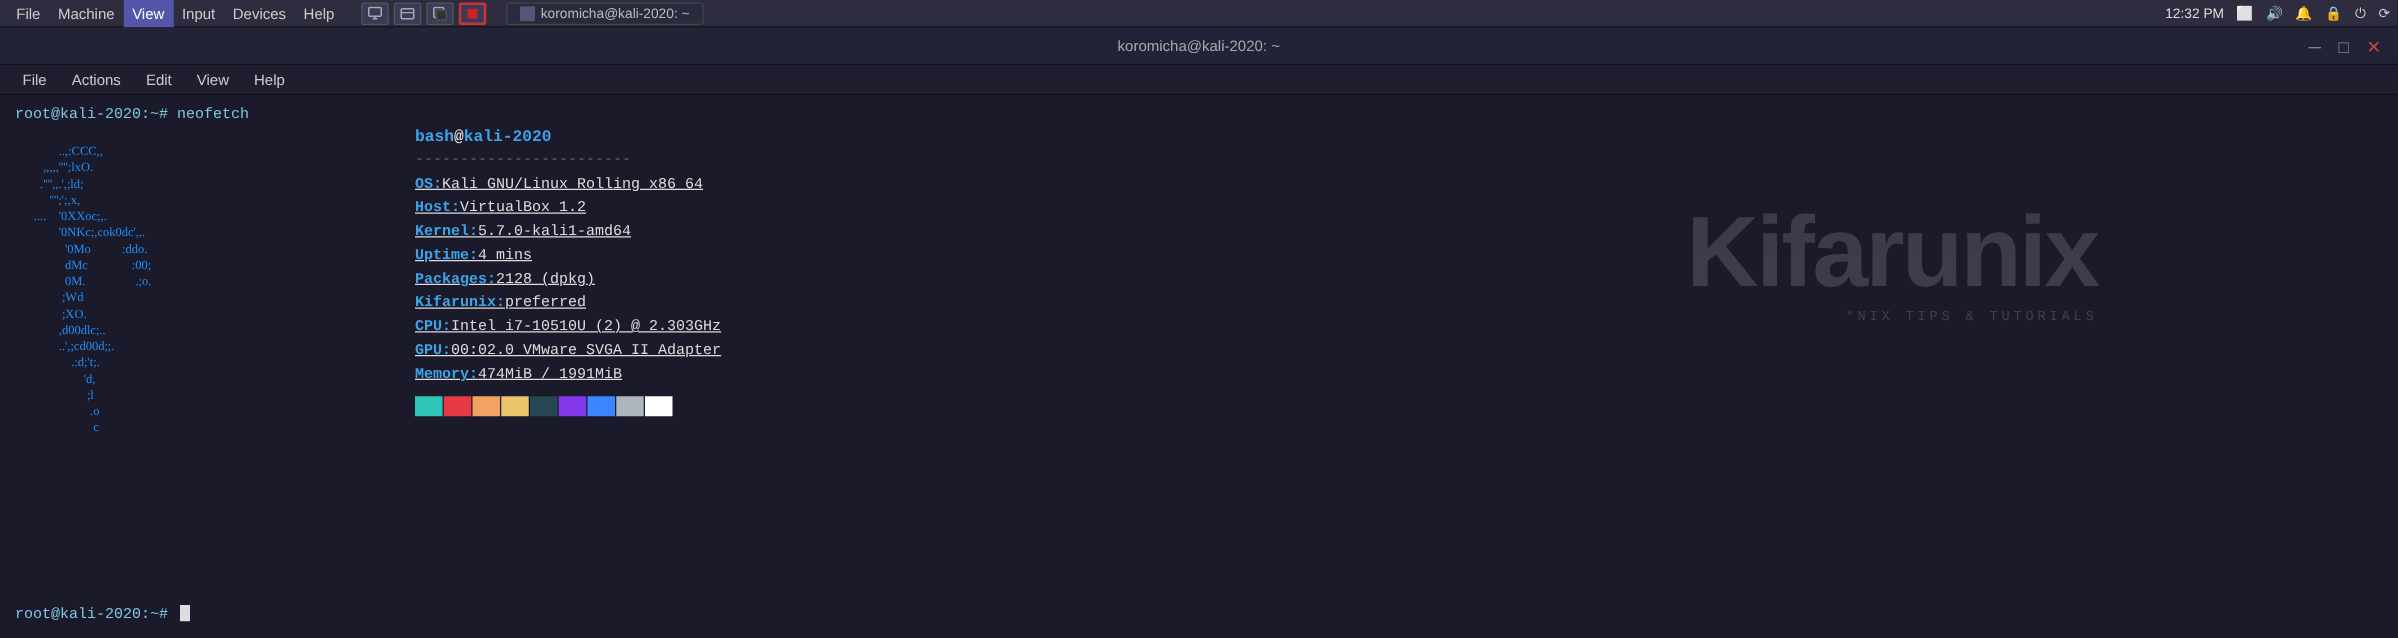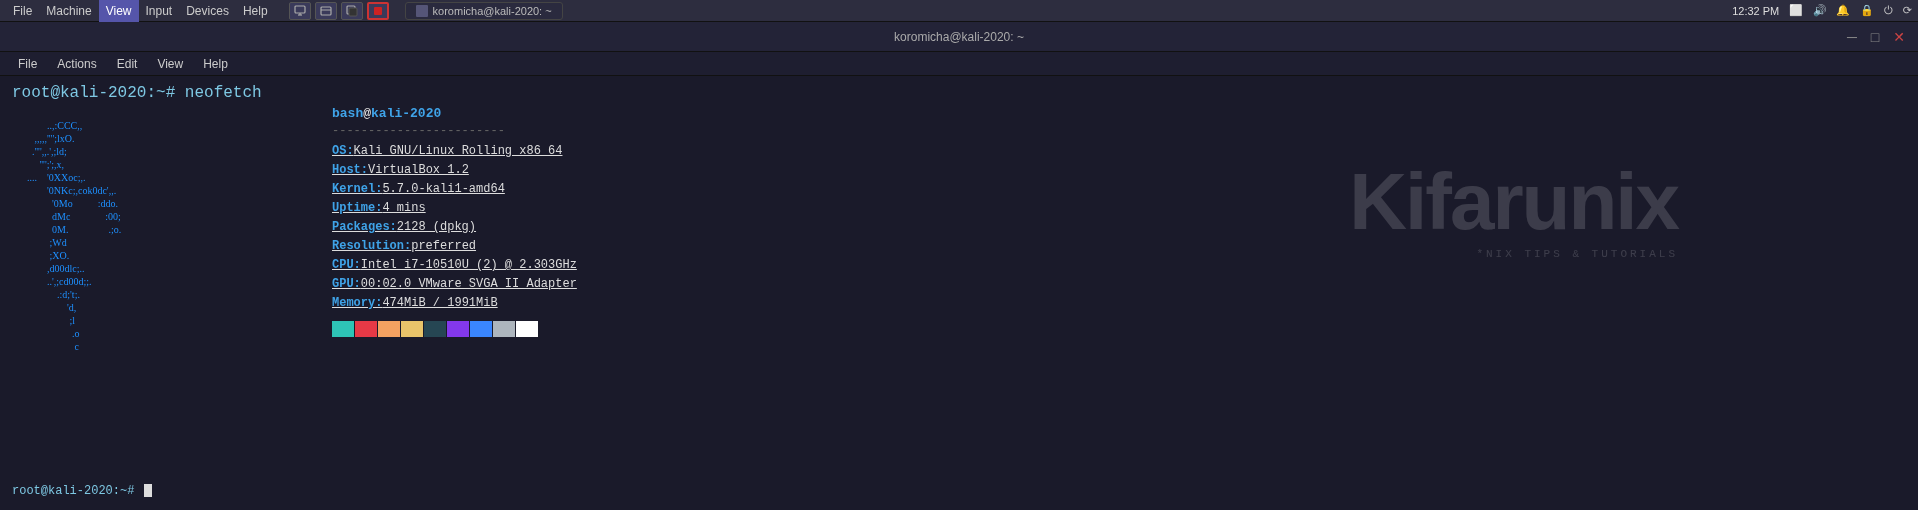--- a/index.html
+++ b/index.html
@@ -184,21 +184,21 @@
       padding: 8px 12px;
       font-family: 'Courier New', Courier, monospace;
       font-size: 12px;
       color: #ddd;
       overflow: hidden;
       position: relative;
     }
 
     .cmd-line {
       color: #7ec8e3;
-      font-size: 16px;
+      font-size: 12px;
       margin-bottom: 4px;
     }
     .cmd-line span.prompt {
       color: #7ec8e3;
     }
 
     
     #neofetch-container {
       display: flex;
       margin-top: 2px;
@@ -432,21 +432,21 @@
         </div>
         <div class="info-row">
           <span class="info-key">Uptime: </span>
             <span class="info-val">4 mins</span>
         </div>
         <div class="info-row">
           <span class="info-key">Packages: </span>
             <span class="info-val">2128 (dpkg)</span>
         </div>
         <div class="info-row">
-          <span class="info-key">Resolution: </span>
+          <span class="info-key">Kifarunix: </span>
             <span class="info-val">preferred</span>
         </div>
         <div class="info-row">
           <span class="info-key">CPU: </span>
             <span class="info-val">Intel i7-10510U (2) @ 2.303GHz</span>
         </div>
         <div class="info-row">
           <span class="info-key">GPU: </span>
             <span class="info-val">00:02.0 VMware SVGA II Adapter</span>
         </div>

